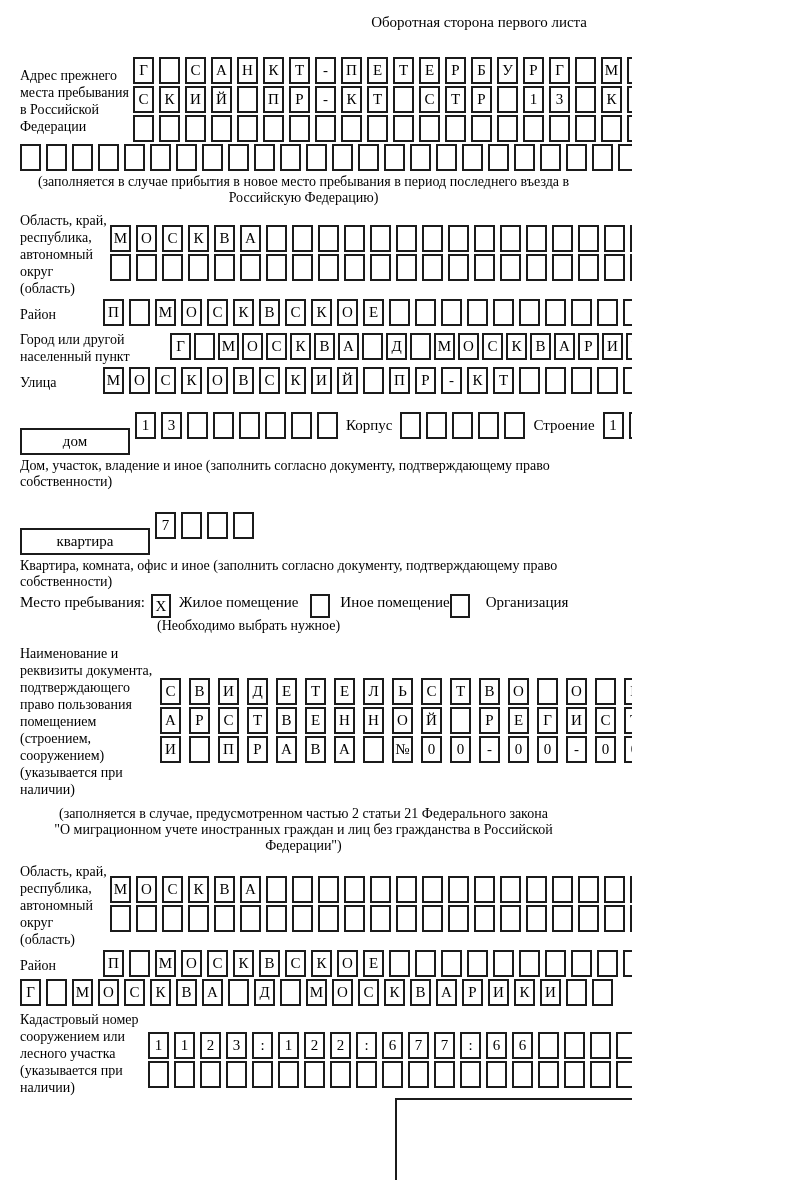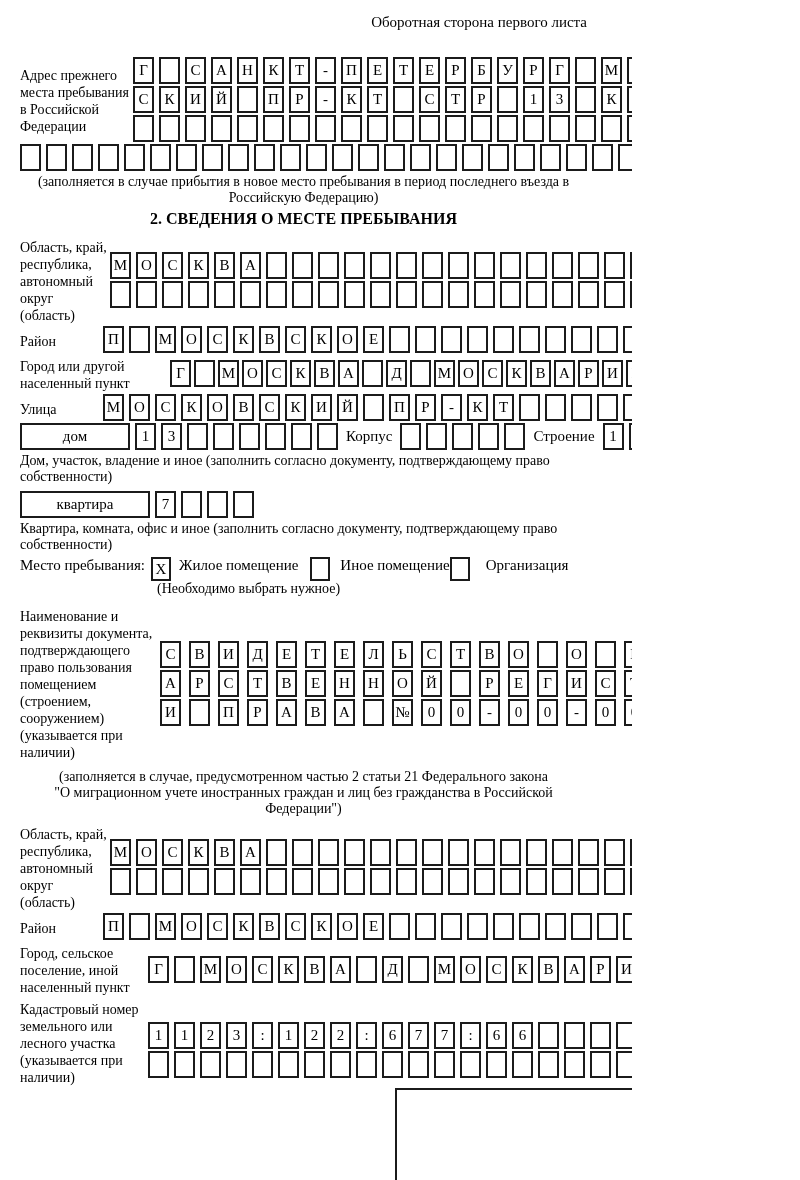--- a/index.html
+++ b/index.html
@@ -18,21 +18,21 @@
   .cell{box-sizing:border-box;flex:none;width:21px;height:27px;border:2px solid #1b1b1b;
         display:flex;align-items:center;justify-content:center;
         font-size:15px;font-family:"Liberation Serif","DejaVu Serif",serif;}
   .rowgap{margin-bottom:2px;}
 
   .caption{font-size:14px;line-height:16px;}
   .caption.center{text-align:center;}
   .section-title{font-size:16px;font-weight:bold;text-align:center;margin:4px 0 8px 0;}
 
   .bigbox{box-sizing:border-box;border:2px solid #1b1b1b;height:27px;display:flex;align-items:center;
-          justify-content:center;font-size:15px;flex:none;}
+          justify-content:center;font-size:15px;flex:none;margin-top:32px;}
   .house-row,.apt-row{display:flex;align-items:center;margin-bottom:3px;}
   .inline-label{font-size:15px;padding:0 8px;flex:none;}
 
   .premises-row{display:flex;align-items:flex-start;margin-top:4px;}
   .checkbox{box-sizing:border-box;flex:none;width:20px;height:24px;border:2px solid #1b1b1b;
             display:flex;align-items:center;justify-content:center;font-size:15px;}
   .premises-row .opt-label{font-size:15px;}
 
   .stamp-wrap{margin-left:375px;width:357px;}
   .stamp-box{box-sizing:border-box;width:357px;height:175px;border:2px solid #1b1b1b;background:#fff;}
@@ -156,21 +156,20 @@
       <span class="cell"></span>
       <span class="cell"></span>
       <span class="cell"></span>
       <span class="cell"></span>
       <span class="cell"></span>
       <span class="cell"></span>
       <span class="cell"></span>
     </div>
   <div class="caption center mb3">(заполняется в случае прибытия в новое место пребывания в период последнего въезда в Российскую Федерацию)</div>
 
-  <div class="section-title">2. СВЕДЕНИЯ О МЕСТЕ ПРЕБЫВАНИЯ</div>
 
   <div class="field rowgap">
     <div class="field-label w90">Область, край, республика, автономный округ (область)</div>
     <div class="cellcol">
       <div class="cells">
           <span class="cell">М</span>
           <span class="cell">О</span>
           <span class="cell">С</span>
           <span class="cell">К</span>
           <span class="cell">В</span>
@@ -532,21 +531,20 @@
         <span class="cell"></span>
         <span class="cell"></span>
         <span class="cell"></span>
         <span class="cell"></span>
         <span class="cell"></span>
         <span class="cell"></span>
       </div>
   </div>
 
   <div class="field rowgap">
-    <div class="field-label w128">Город, сельское поселение, иной населенный пункт</div>
     <div class="cells">
         <span class="cell">Г</span>
         <span class="cell"></span>
         <span class="cell">М</span>
         <span class="cell">О</span>
         <span class="cell">С</span>
         <span class="cell">К</span>
         <span class="cell">В</span>
         <span class="cell">А</span>
         <span class="cell"></span>
@@ -561,21 +559,21 @@
         <span class="cell">Р</span>
         <span class="cell">И</span>
         <span class="cell">К</span>
         <span class="cell">И</span>
         <span class="cell"></span>
         <span class="cell"></span>
       </div>
   </div>
 
   <div class="field rowgap">
-    <div class="field-label w128">Кадастровый номер земельного или лесного участка (указывается при наличии)</div>
+    <div class="field-label w128">Кадастровый номер сооружением или лесного участка (указывается при наличии)</div>
     <div class="cellcol cad-col">
       <div class="cells">
           <span class="cell">1</span>
           <span class="cell">1</span>
           <span class="cell">2</span>
           <span class="cell">3</span>
           <span class="cell">:</span>
           <span class="cell">1</span>
           <span class="cell">2</span>
           <span class="cell">2</span>

